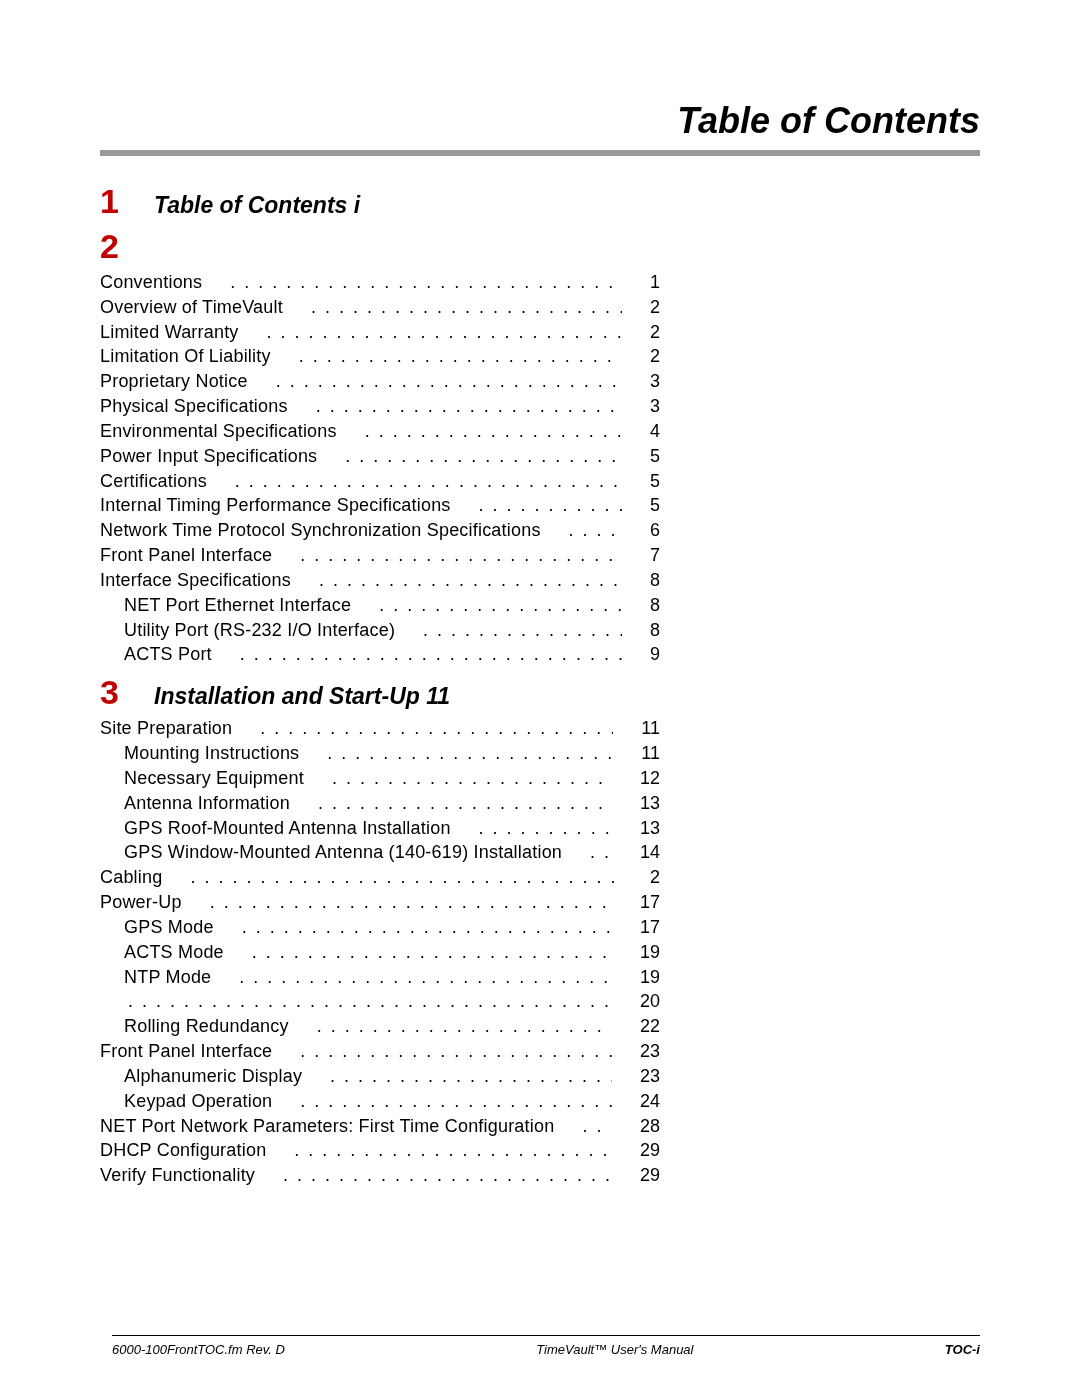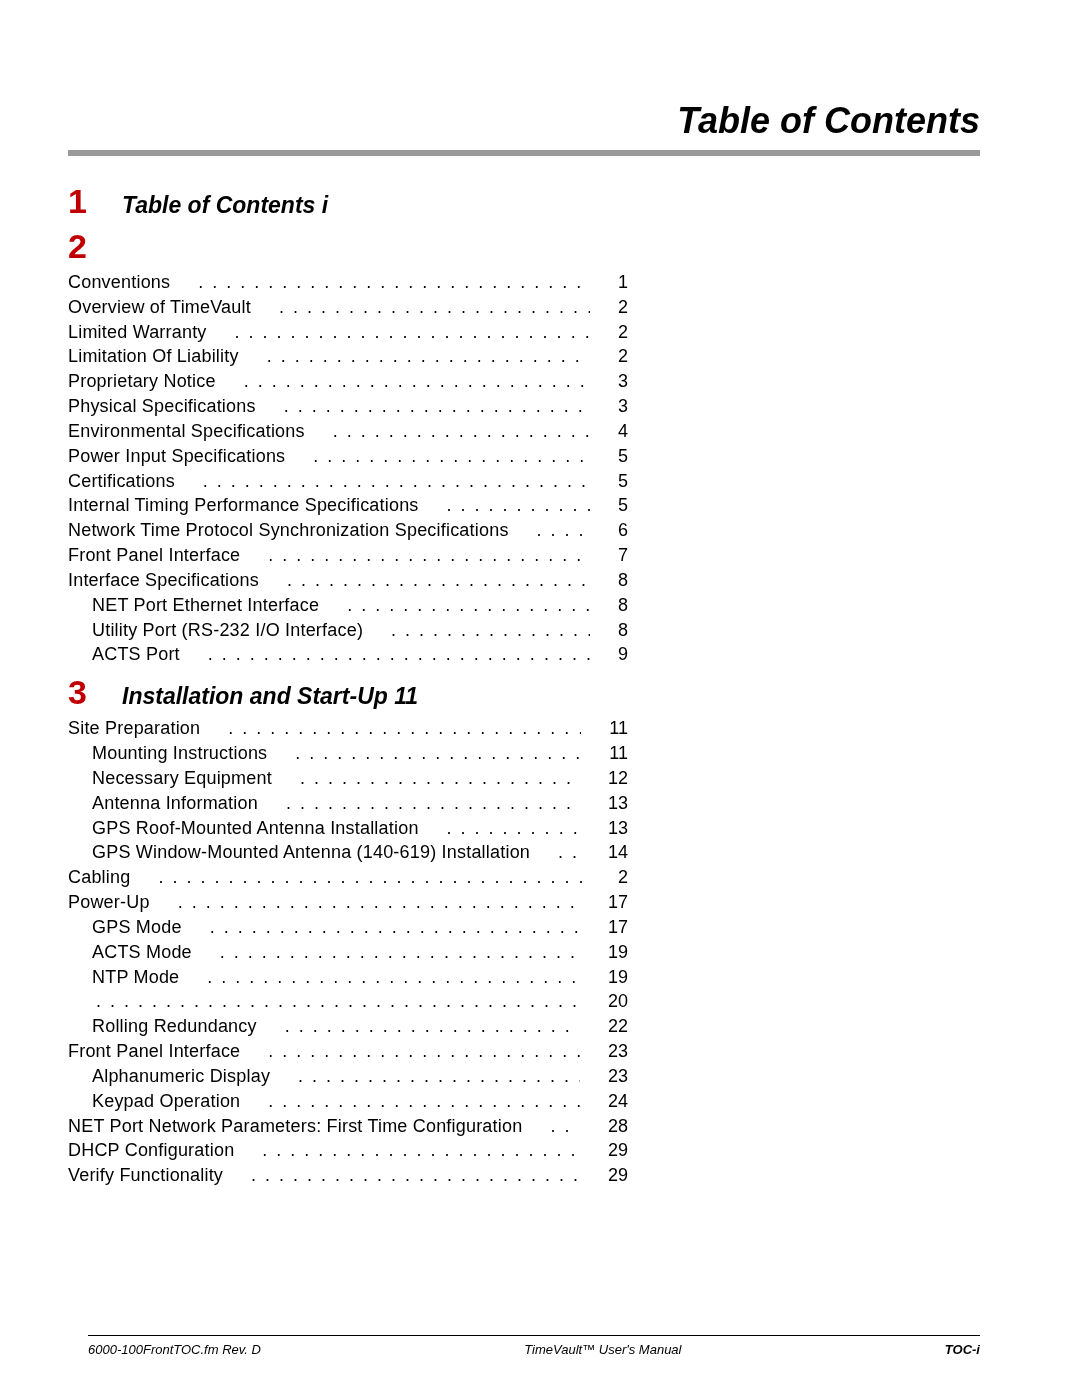--- a/index.html
+++ b/index.html
@@ -1,20 +1,20 @@
 <!DOCTYPE html>
 <html><head>
 <meta charset="utf-8">
 <style>
   * { box-sizing: border-box; margin: 0; padding: 0; }
   html, body { width: 1080px; background: #fff; font-family: Arial, Helvetica, sans-serif; color: #000; }
   .page {
     width: 1080px;
     min-height: 1397px;
-    padding: 100px 100px 40px 68px;
+    padding: 100px 100px 40px 100px;
     position: relative;
   }
   .title {
     font-size: 36px;
     font-weight: bold;
     font-style: italic;
     text-align: right;
     margin-bottom: 8px;
   }
   .rule {
@@ -72,21 +72,21 @@
   .footer {
     display: flex;
     justify-content: space-between;
     font-size: 13px;
     font-style: italic;
     padding-top: 6px;
   }
   .footer .right { font-weight: bold; }
   .footer-wrap {
     position: absolute;
-    left: 88px;
+    left: 112px;
     right: 100px;
     bottom: 40px;
   }
 </style>
 </head>
 <body>
 
 <div class="page">
   <div class="title">Table of Contents</div>
   <div class="rule"></div>

